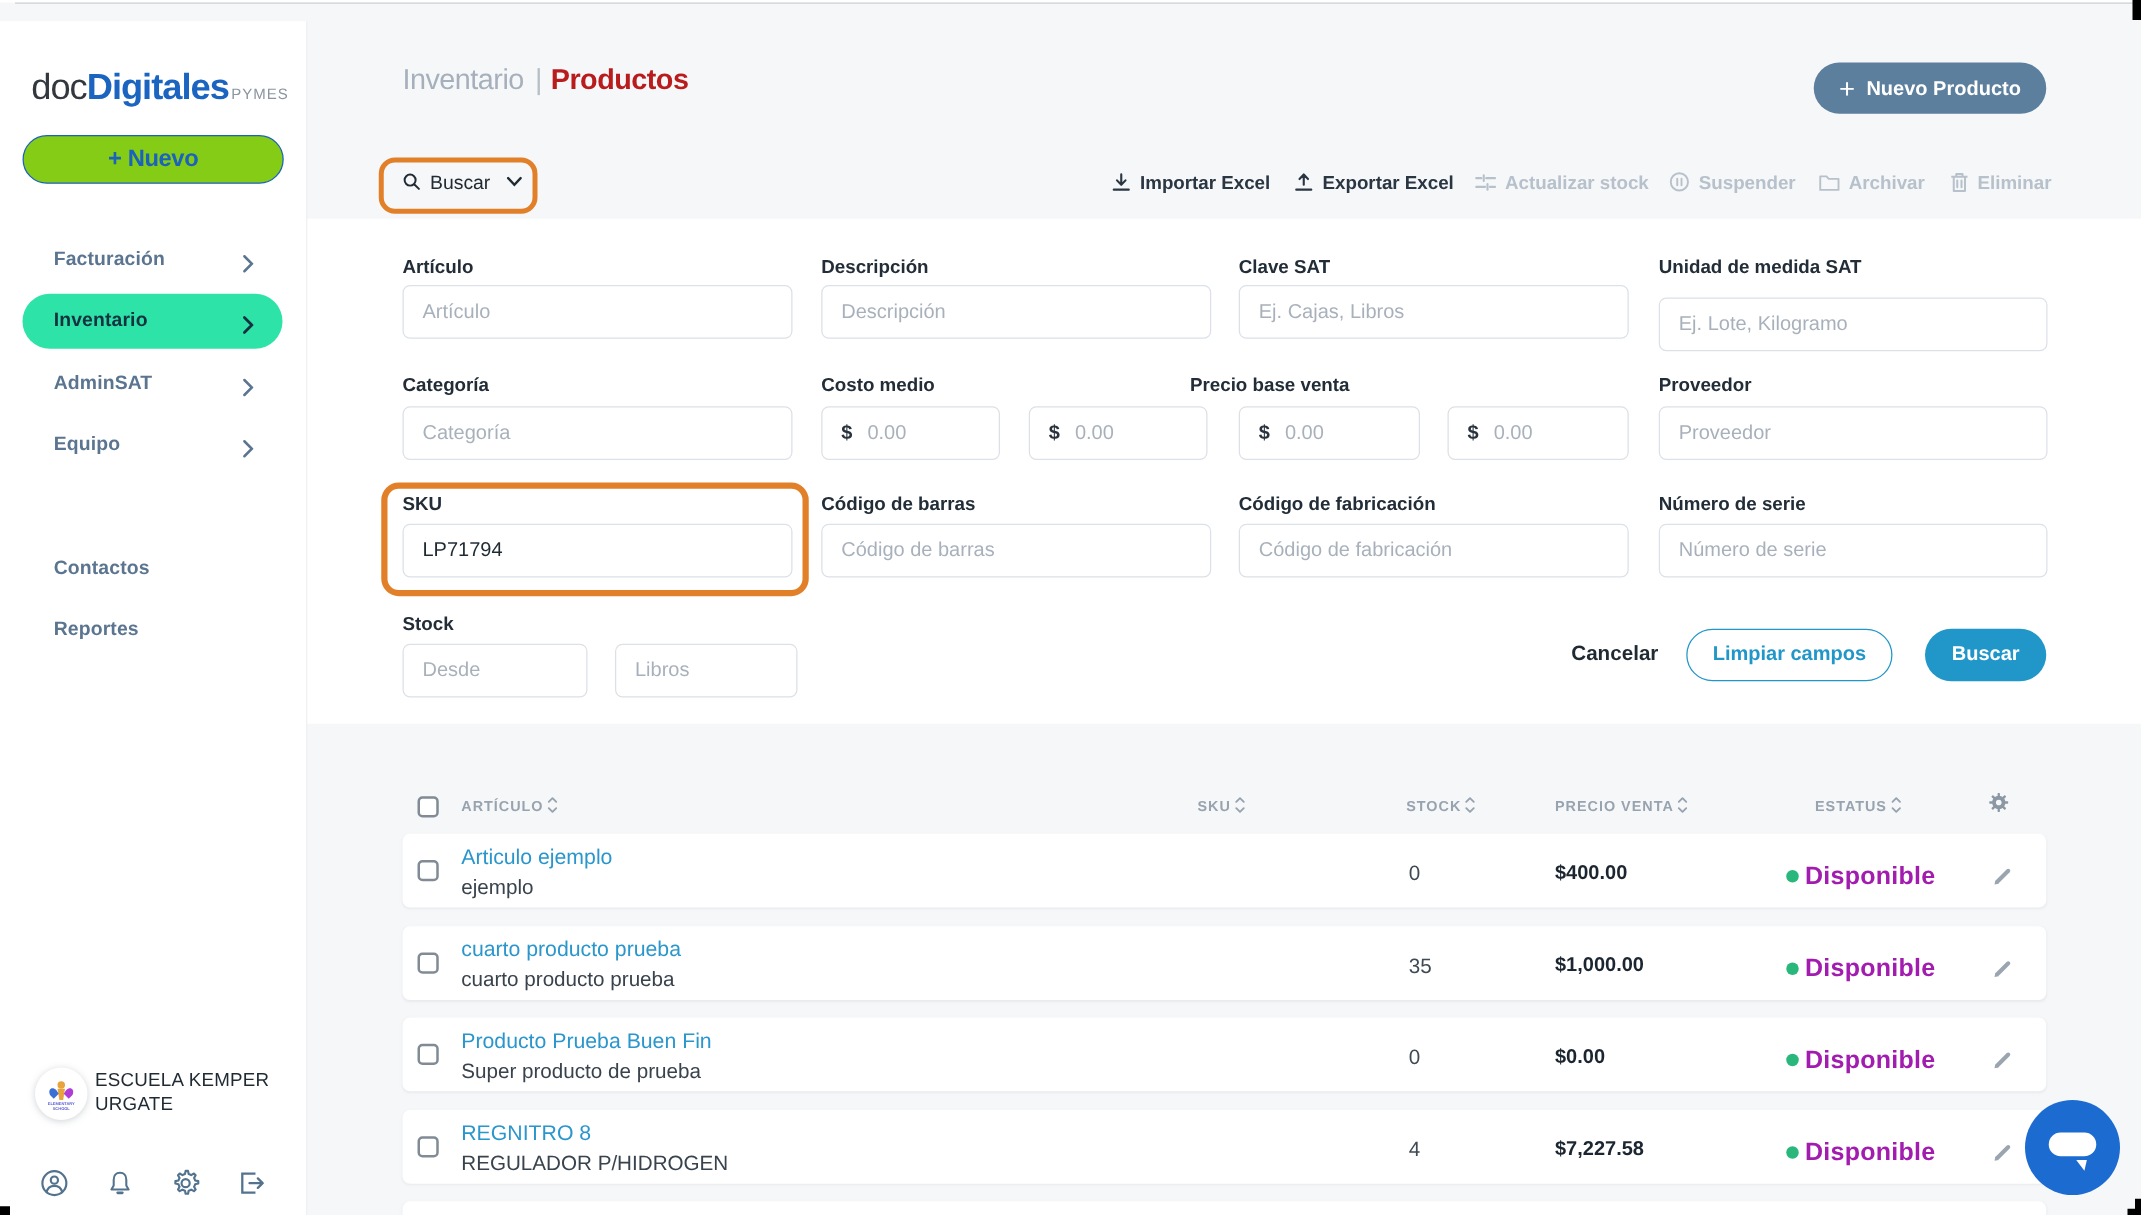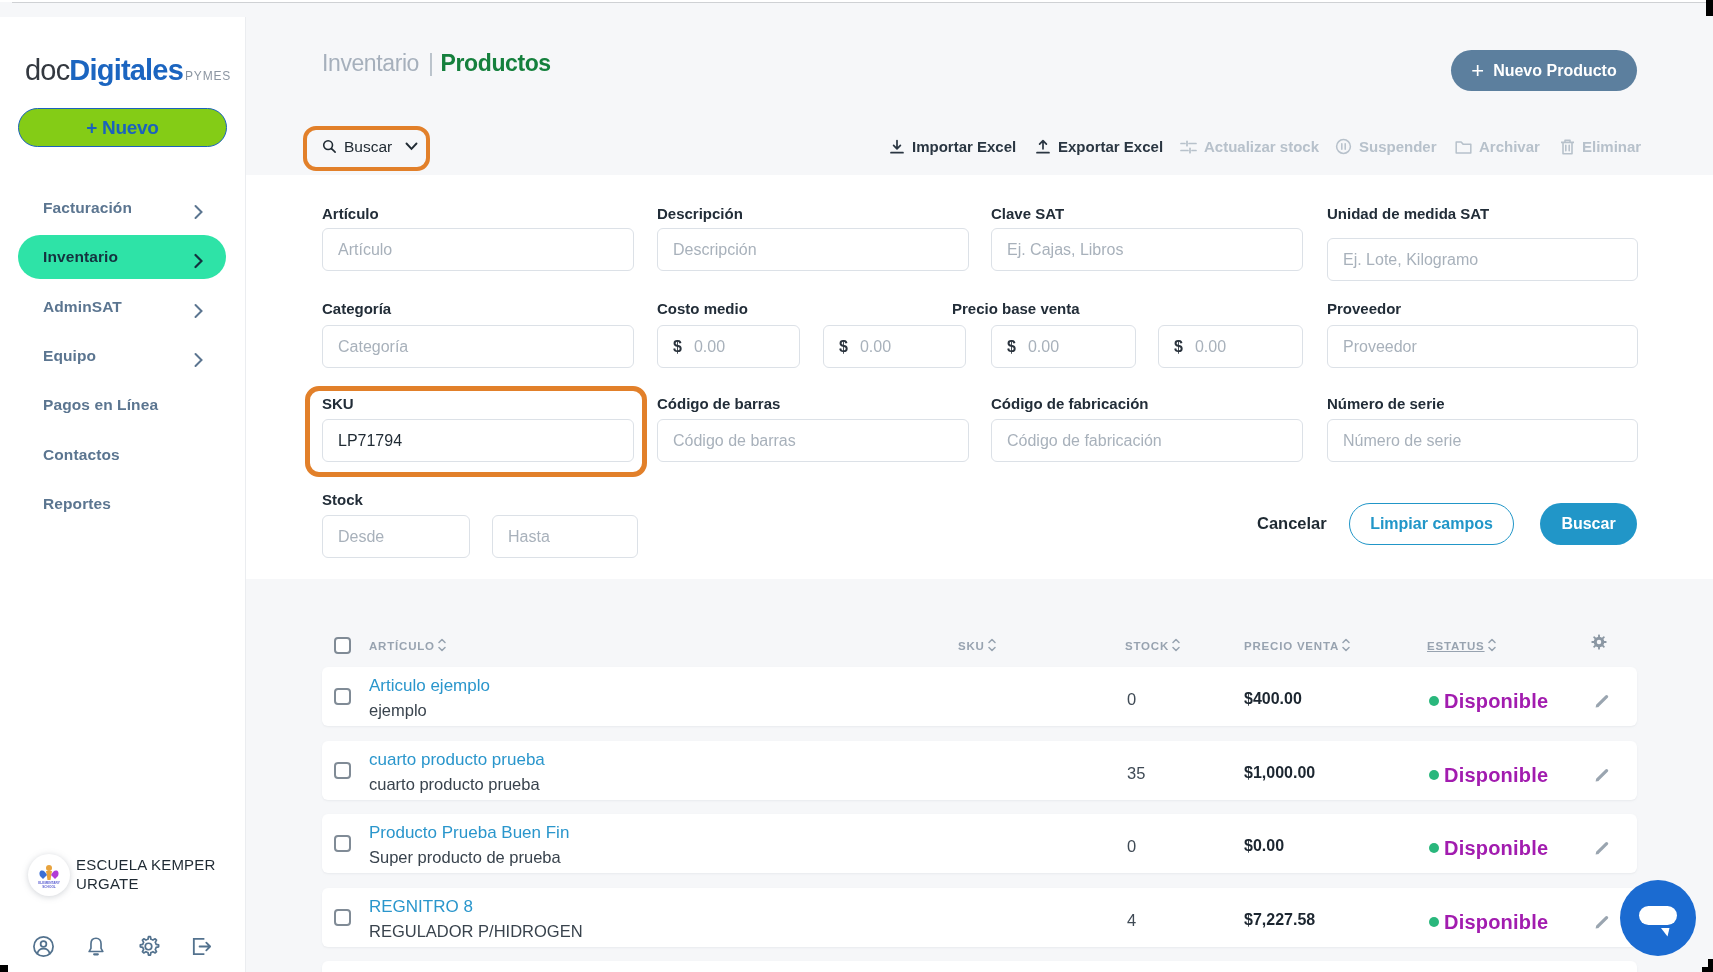--- a/index.html
+++ b/index.html
@@ -23,21 +23,21 @@
 #inv-item { color:#14323f; }
 
 #avatar { left:28px; top:837px; width:42px; height:42px; border-radius:50%; background:#fff; box-shadow:0 1px 6px rgba(120,130,140,0.35); }
 #uname { left:76px; top:838px; width:150px; font-size:15px; line-height:19px; color:#1f2a33; font-weight:400; letter-spacing:0.2px; }
 .bicon { top:918px; width:22px; height:22px; }
 
 #main { left:246px; top:3px; width:1467px; height:969px; }
 #title { left:76px; top:47px; font-size:23px; font-weight:700; white-space:nowrap; letter-spacing:-0.4px; }
 #title .t1 { color:#a6b0bc; font-weight:500; }
 #title .sep { color:#b7c0c9; font-weight:400; padding-left:9px; padding-right:7px; }
-#title .t2 { color:#15803d; }
+#title .t2 { color:#b91c1c; }
 #btnNP { left:1205px; top:47px; width:186px; height:41px; background:#5c7f9e; border-radius:21px; color:#fff; text-align:center; line-height:41px; font-size:16px; font-weight:700; }
 #btnNP .pl { font-size:22px; font-weight:400; vertical-align:-2px; margin-right:9px; }
 
 #oBuscar { left:57px; top:123px; width:127px; height:45px; border:4.5px solid #e2802a; border-radius:13px; }
 #buscarIn { left:76px; top:130px; width:110px; height:28px; font-size:15.5px; font-weight:400; color:#212b34; line-height:28px; white-space:nowrap; }
 
 .tb { top:133px; height:22px; font-size:15px; font-weight:700; color:#2a3642; line-height:22px; white-space:nowrap; }
 .tb.dis { color:#b7c1cb; font-weight:700; }
 .tb svg { vertical-align:-3px; margin-right:7px; }
 
@@ -94,23 +94,20 @@
         <span class="chev"><svg width="9" height="16" viewBox="0 0 9 16">
             <path d="M1.5 2 L7.5 8 L1.5 14" fill="none" stroke="#5b7590" stroke-width="2" stroke-linecap="round"></path>
           </svg></span>
       </div>
     <div class="mitem abs" style="top:322px;">
         <span class="lab">Equipo</span>
         <span class="chev"><svg width="9" height="16" viewBox="0 0 9 16">
             <path d="M1.5 2 L7.5 8 L1.5 14" fill="none" stroke="#5b7590" stroke-width="2" stroke-linecap="round"></path>
           </svg></span>
       </div>
-    <div class="mitem abs" style="top:371px;">
-        <span class="lab">Pagos en Línea</span>
-      </div>
     <div class="mitem abs" style="top:421px;">
         <span class="lab">Contactos</span>
       </div>
     <div class="mitem abs" style="top:470px;">
         <span class="lab">Reportes</span>
       </div>
 
     <div id="avatar" class="abs">
       <svg width="42" height="42" viewBox="0 0 42 42">
         <circle cx="21" cy="14" r="3" fill="#e8a33d"></circle>
@@ -227,21 +224,21 @@
       <div class="flabel abs" style="left:411px; top:220px;">Código de barras</div>
       <div class="finput abs" style="left:411px; top:244px; width:312px;">Código de barras</div>
       <div class="flabel abs" style="left:745px; top:220px;">Código de fabricación</div>
       <div class="finput abs" style="left:745px; top:244px; width:312px;">Código de fabricación</div>
       <div class="flabel abs" style="left:1081px; top:220px;">Número de serie</div>
       <div class="finput abs" style="left:1081px; top:244px; width:311px;">Número de serie</div>
       <div id="oSKU" class="abs"></div>
 
       <div class="flabel abs" style="left:76px; top:316px;">Stock</div>
       <div class="finput abs" style="left:76px; top:340px; width:148px;">Desde</div>
-      <div class="finput abs" style="left:246px; top:340px; width:146px;">Hasta</div>
+      <div class="finput abs" style="left:246px; top:340px; width:146px;">Libros</div>
 
       <div id="cancelar" class="abs">Cancelar</div>
       <div id="btnLimpiar" class="abs">Limpiar campos</div>
       <div id="btnBuscar" class="abs">Buscar</div>
     </div>
 
     <div class="thead abs" style="left:88px;">
         <span class="chk abs" style="left:0; top:0;"></span>
       </div>
     <div class="thead abs" style="left:123px;">ARTÍCULO<svg width="8" height="14" viewBox="0 0 8 14">
@@ -249,21 +246,21 @@
         </svg></div>
     <div class="thead abs" style="left:712px;">SKU<svg width="8" height="14" viewBox="0 0 8 14">
           <path d="M1 4.5 L4 1.5 L7 4.5 M1 9.5 L4 12.5 L7 9.5" fill="none" stroke="#98a3b0" stroke-width="1.5" stroke-linecap="round" stroke-linejoin="round"></path>
         </svg></div>
     <div class="thead abs" style="left:879px;">STOCK<svg width="8" height="14" viewBox="0 0 8 14">
           <path d="M1 4.5 L4 1.5 L7 4.5 M1 9.5 L4 12.5 L7 9.5" fill="none" stroke="#98a3b0" stroke-width="1.5" stroke-linecap="round" stroke-linejoin="round"></path>
         </svg></div>
     <div class="thead abs" style="left:998px;">PRECIO VENTA<svg width="8" height="14" viewBox="0 0 8 14">
           <path d="M1 4.5 L4 1.5 L7 4.5 M1 9.5 L4 12.5 L7 9.5" fill="none" stroke="#98a3b0" stroke-width="1.5" stroke-linecap="round" stroke-linejoin="round"></path>
         </svg></div>
-    <div class="thead abs" style="left:1181px;text-decoration:underline;">ESTATUS<svg width="8" height="14" viewBox="0 0 8 14">
+    <div class="thead abs" style="left:1206px;">ESTATUS<svg width="8" height="14" viewBox="0 0 8 14">
           <path d="M1 4.5 L4 1.5 L7 4.5 M1 9.5 L4 12.5 L7 9.5" fill="none" stroke="#98a3b0" stroke-width="1.5" stroke-linecap="round" stroke-linejoin="round"></path>
         </svg></div>
     <div class="thead abs" style="left:1342px; top:631px;"><svg width="16" height="16" viewBox="0 0 24 24" fill="#8b97a3">
           <g>
             <rect x="10.6" y="0.6" width="2.8" height="4.5" rx="0.9" transform="rotate(0 12 12)"></rect>
             <rect x="10.6" y="0.6" width="2.8" height="4.5" rx="0.9" transform="rotate(45 12 12)"></rect>
             <rect x="10.6" y="0.6" width="2.8" height="4.5" rx="0.9" transform="rotate(90 12 12)"></rect>
             <rect x="10.6" y="0.6" width="2.8" height="4.5" rx="0.9" transform="rotate(135 12 12)"></rect>
             <rect x="10.6" y="0.6" width="2.8" height="4.5" rx="0.9" transform="rotate(180 12 12)"></rect>
             <rect x="10.6" y="0.6" width="2.8" height="4.5" rx="0.9" transform="rotate(225 12 12)"></rect>

